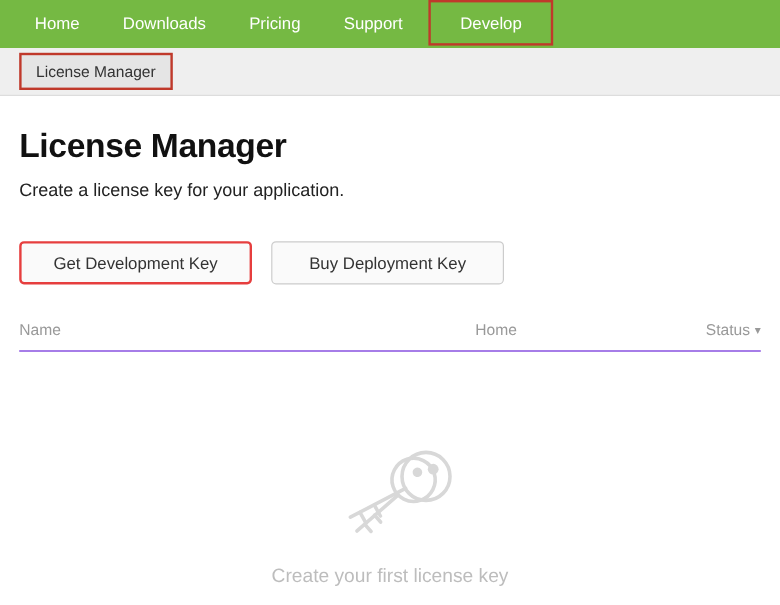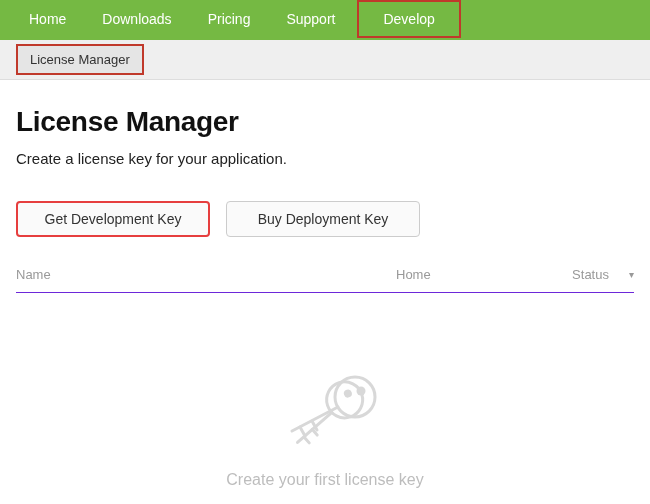--- a/index.html
+++ b/index.html
@@ -86,21 +86,21 @@
     }
     .table-head {
       display: flex;
       border-bottom: 1px solid #6d28d9;
       padding: 0 0 10px 0;
       font-size: 13px;
       color: #999;
     }
     .col-name  { flex: 0 0 380px; }
     .col-type  { flex: 0 0 160px; }
-    .col-status{ flex: 1; text-align: right; display: flex; justify-content: flex-end; align-items: center; gap: 20px;}
+    .col-status{ flex: 1; text-align: right; display: flex; justify-content: flex-end; align-items: center; gap: 4px;}
     .empty-state {
       margin-top: 70px;
       text-align: center;
     }
     .key-icon {
       display: inline-block;
       margin-bottom: 14px;
     }
     .empty-text {
       font-size: 16px;

